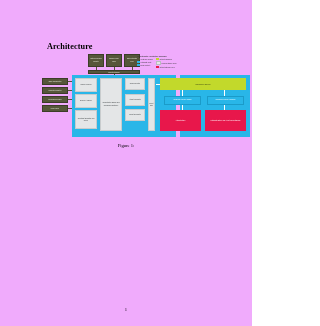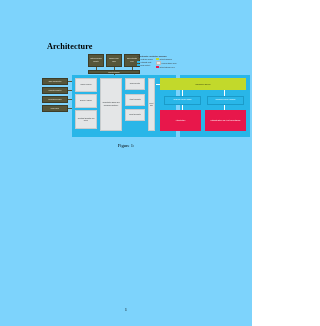--- a/index.html
+++ b/index.html
@@ -5,21 +5,21 @@
   html,body{margin:0;padding:0;}
   body{
     width:252px;height:326px;
     background:#ffffff;
     font-family:"Liberation Serif", serif;
     overflow:hidden;
     position:relative;
   }
   .page{
     position:absolute;inset:0;
-    background:#7dd3fc;
+    background:#f0abfc;
   }
   .heading{
     position:absolute;
     left:47px;top:42px;
     font-family:"Liberation Serif", serif;
     font-weight:bold;
     font-size:8.2px;
     letter-spacing:0.1px;
     color:#000;
   }

